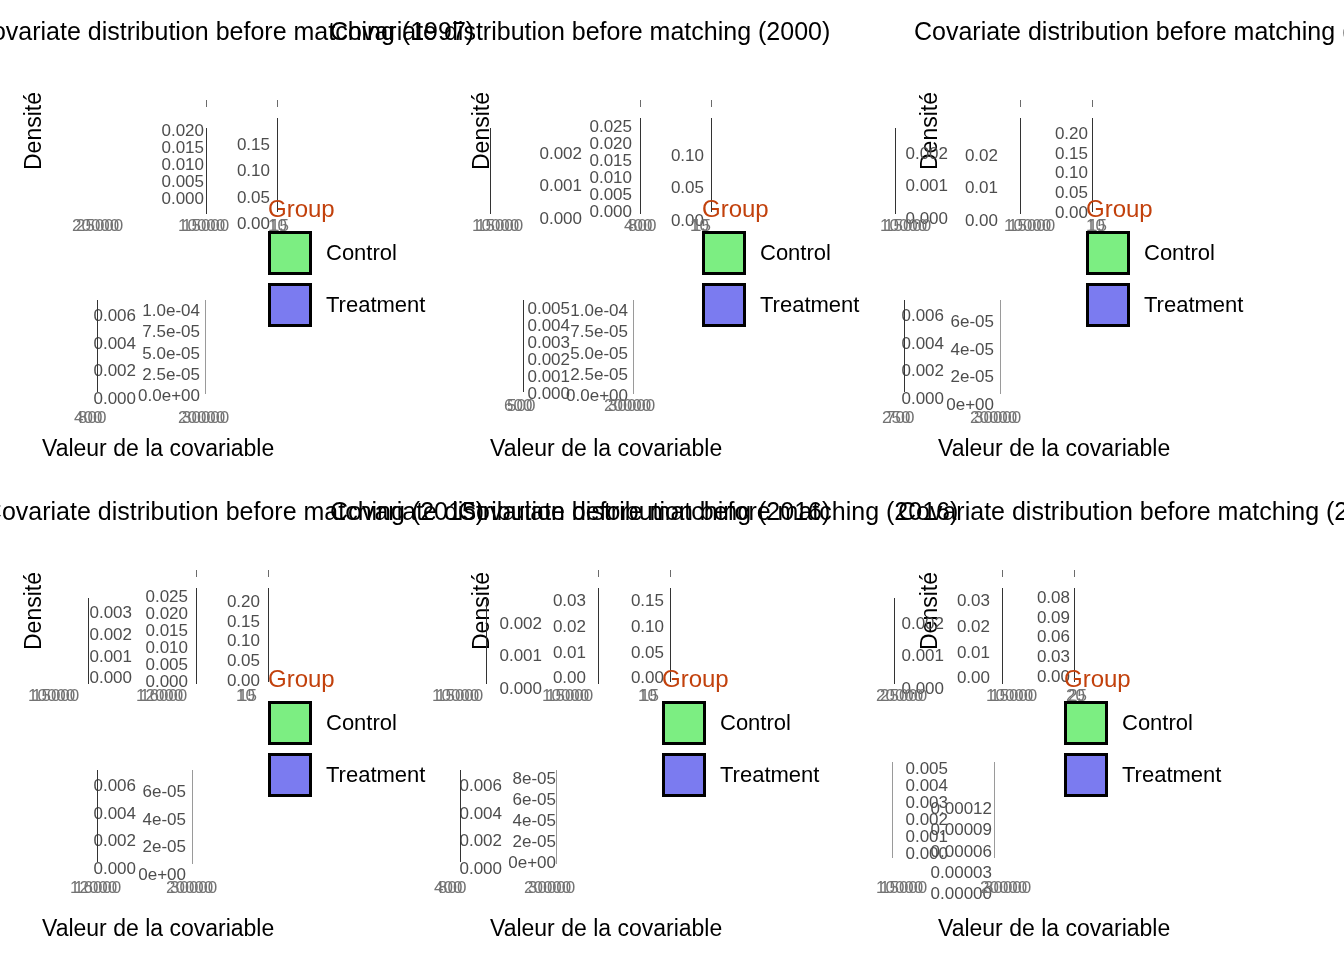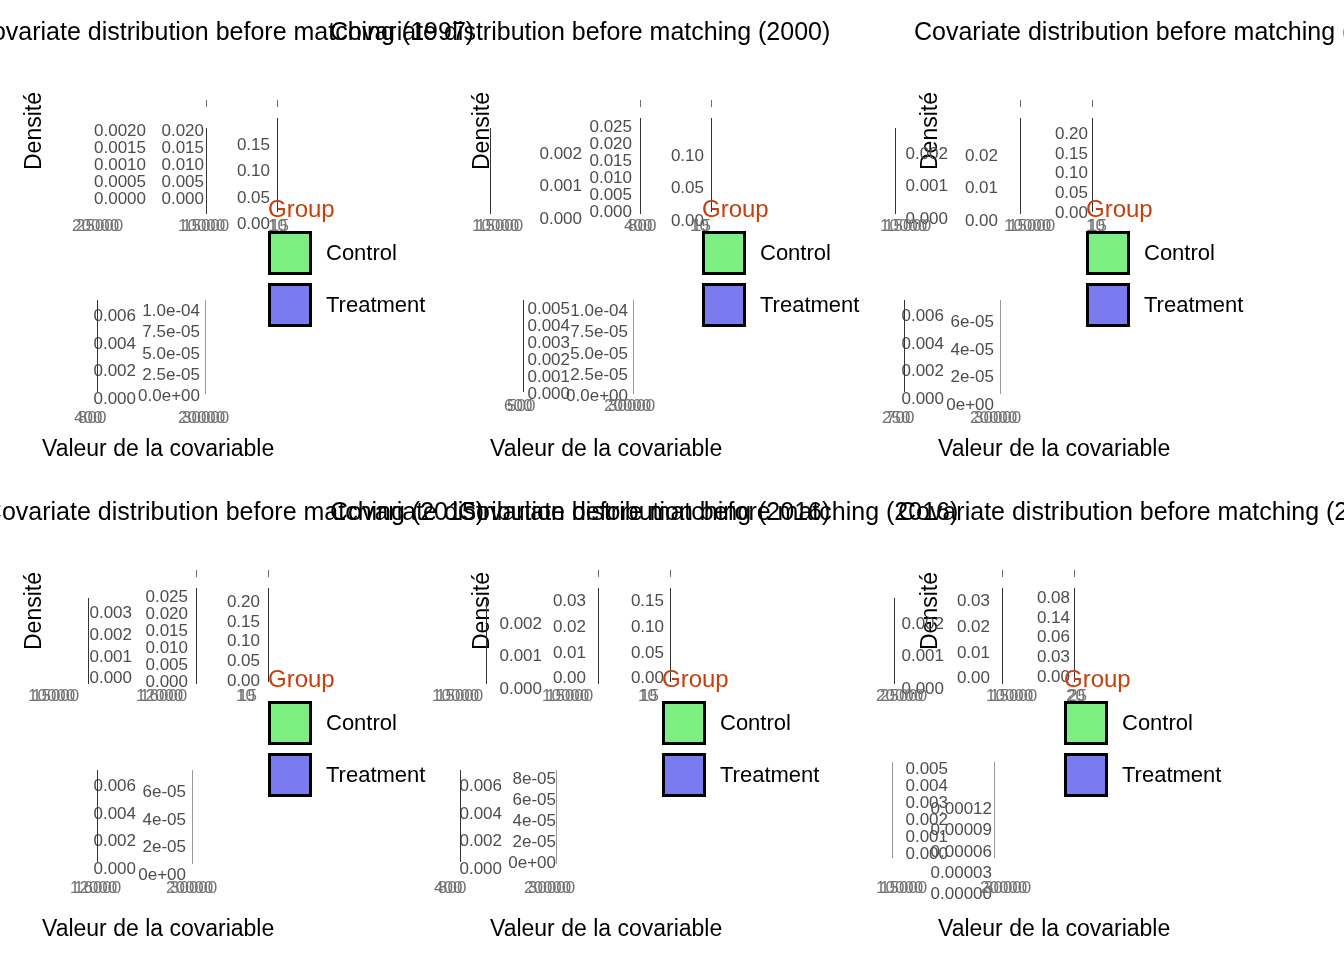--- a/index.html
+++ b/index.html
@@ -104,27 +104,20 @@
 
 <div class="grid">
 
   <div class="panel">
     <div class="p-title" style="left:-50px;width:548px;">Covariate distribution before matching (1997)</div>
     <div class="p-title" style="left:330px;width:548px;text-align:left;">Covariate distribution before matching (2000)</div>
 
     <div class="y-axis-title">Densité</div>
     <div class="x-axis-title">Valeur de la covariable</div>
 
-    <div class="ticks" style="left:66px;top:122px;width:80px;">
-      <span>0.0020</span>
-        <span>0.0015</span>
-        <span>0.0010</span>
-        <span>0.0005</span>
-        <span>0.0000</span>
-    </div>
     <div class="ticks" style="left:134px;top:122px;width:70px;">
       <span>0.020</span>
         <span>0.015</span>
         <span>0.010</span>
         <span>0.005</span>
         <span>0.000</span>
     </div>
     <div class="ticks" style="left:214px;top:132px;width:56px;line-height:1.55;">
       <span>0.15</span>
         <span>0.10</span>
@@ -494,21 +487,21 @@
         <span>0.000</span>
     </div>
     <div class="ticks" style="left:36px;top:108px;width:58px;line-height:1.52;">
       <span>0.03</span>
         <span>0.02</span>
         <span>0.01</span>
         <span>0.00</span>
     </div>
     <div class="ticks" style="left:118px;top:108px;width:56px;line-height:1.16;">
       <span>0.08</span>
-        <span>0.14</span>
+        <span>0.09</span>
         <span>0.06</span>
         <span>0.03</span>
         <span>0.00</span>
     </div>
     <div class="spine" style="left:-2px;top:118px;height:86px;"></div>
     <div class="spine" style="left:106px;top:108px;height:96px;"></div>
     <div class="spine" style="left:178px;top:108px;height:94px;"></div>
     <div class="tickmark" style="left:106px;top:90px;"></div>
     <div class="tickmark" style="left:178px;top:90px;"></div>
 

